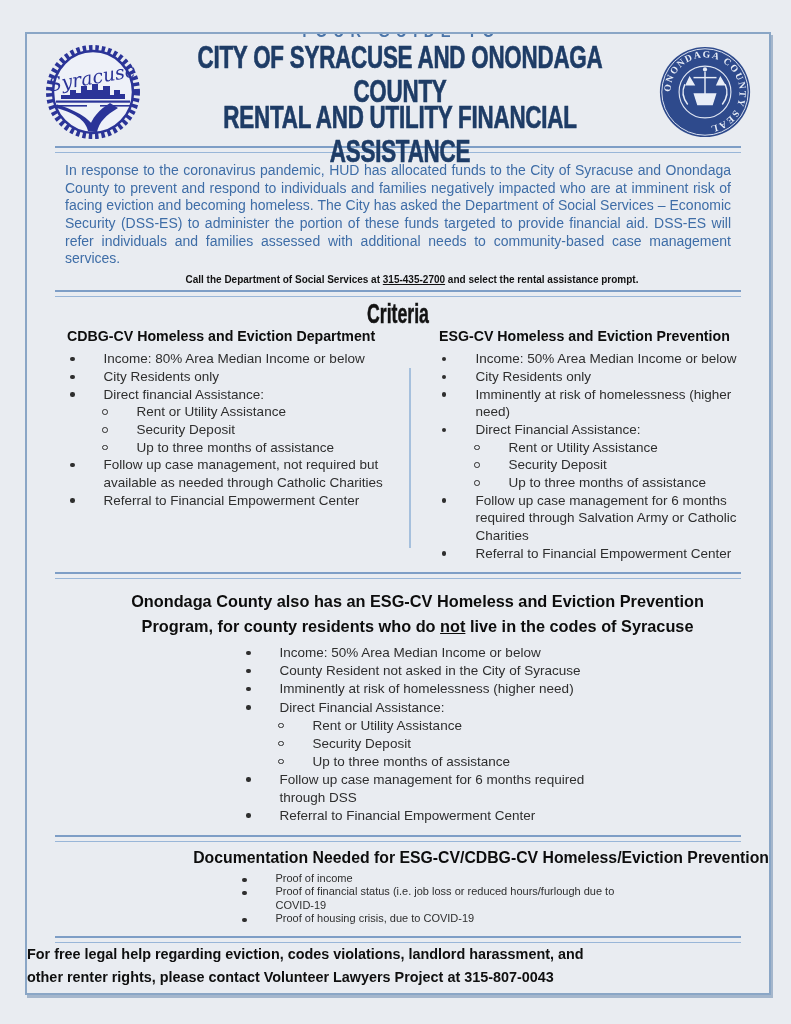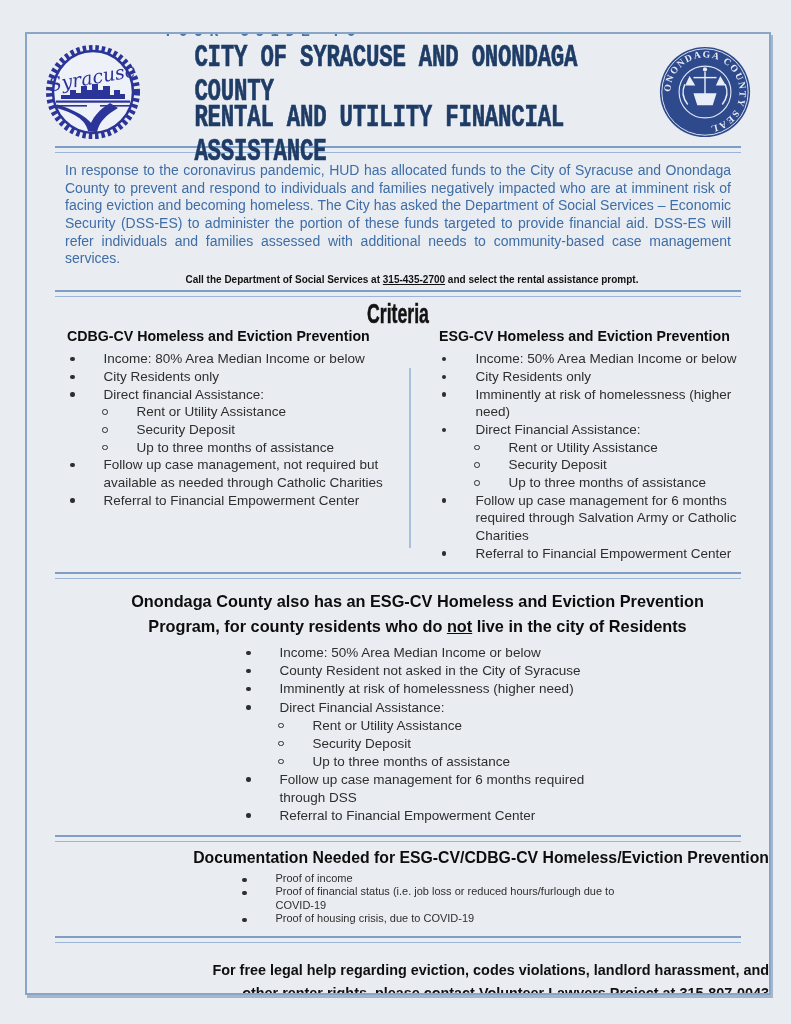--- a/index.html
+++ b/index.html
@@ -13,21 +13,21 @@
     box-sizing:border-box;
     margin:32px 20px 0 25px;
     width:746px;height:963px;
     border:2px solid #8aa6c6;
     box-shadow:2px 3px 0 rgba(118,147,180,.6);
     background:#e9ecf1;
     overflow:hidden;
   }
   
   .header{display:flex;align-items:center;padding:8px 16px 0 16px;height:104px;}
-  .hcenter{flex:1;text-align:left;color:#1e3c66;font-family:Liberation Mono, monospace;}
+  .hcenter{flex:1;text-align:center;color:#1e3c66;}
   .guide{font-size:16px;font-weight:700;letter-spacing:7px;color:#4a74a8;
          transform:scale(.92,1.05);margin-bottom:4px;}
   .title-line{font-size:28px;font-weight:700;line-height:1.07;color:#1e3c66;
          transform:scale(.80,1.12);-webkit-text-stroke:.6px #1e3c66;letter-spacing:-.3px;}
   .logo{flex:none;}
   
   .dr{height:4px;margin:0 28px;border-top:2.4px solid #7e9ec6;border-bottom:1.8px solid #99b6d8;}
   
   .intro{margin:9px 38px 0 38px;color:#3e6da7;font-size:14px;line-height:1.26;text-align:justify;}
   .call{margin:6px 0 0;text-align:center;font-weight:700;color:#121212;font-size:10px;white-space:nowrap;padding-left:28px;}
@@ -50,21 +50,21 @@
   .blt.open{background:transparent;border:1.4px solid #2e2e2e;width:3.6px;height:3.6px;margin-top:6px;}
   
   .county-head{text-align:center;font-weight:700;font-size:16.3px;color:#0d0d0d;line-height:1.5;margin-top:10px;padding-left:39px;}
   .uword{text-decoration:underline;}
   .county-list{width:348px;margin:6px 0 0 216px;line-height:1.34;}
   
   .doc-head{text-align:right;font-weight:700;font-size:15.8px;color:#0d0d0d;margin-top:7px;}
   .doc-list{width:405px;margin:5px 0 0 212px;font-size:11px;line-height:1.22;}
   .doc-list .blt{margin-top:5.5px;}
   
-  .footer{text-align:right;font-weight:700;font-size:14.4px;color:#0f0f0f;line-height:1.62;margin-top:16px;}
+  .footer{text-align:left;font-weight:700;font-size:14.4px;color:#0f0f0f;line-height:1.62;}
 </style>
 </head>
 <body>
 
 <div class="frame">
 
   <div class="header">
     <div class="logo">
       <svg width="100" height="100" viewBox="0 0 100 100">
         <circle cx="50" cy="50" r="43" fill="none" stroke="#2b3498" stroke-width="8" stroke-dasharray="3.4 2.8"></circle>
@@ -113,21 +113,21 @@
   <p class="intro">In response to the coronavirus pandemic, HUD has allocated funds to the City of Syracuse and Onondaga County to prevent and respond to individuals and families negatively impacted who are at imminent risk of facing eviction and becoming homeless.  The City has asked the Department of Social Services – Economic Security (DSS-ES) to administer the portion of these funds targeted to provide financial aid.  DSS-ES will refer individuals and families assessed with additional needs to community-based case management services.</p>
   <div class="call">
     <span>Call the Department of Social Services at </span><span class="phone">315-435-2700</span><span> and select the rental assistance prompt.</span>
   </div>
 
   <div class="dr mt5"></div>
 
   <div class="crit-head">Criteria</div>
   <div class="columns">
     <div class="colL">
-      <div class="col-title">CDBG-CV Homeless and Eviction Prevention</div>
+      <div class="col-title">CDBG-CV Homeless and Eviction Department</div>
       <div class="list">
           <div class="li lvl1">
             <span class="blt"></span>
             <span class="litext">Income: 80% Area Median Income or below</span>
           </div>
           <div class="li lvl1">
             <span class="blt"></span>
             <span class="litext">City Residents only</span>
           </div>
           <div class="li lvl1">
@@ -197,21 +197,21 @@
             <span class="litext">Referral to Financial Empowerment Center</span>
           </div>
         </div>
     </div>
   </div>
 
   <div class="dr mt10"></div>
 
   <div class="county-head">
     <div>Onondaga County also has an ESG-CV Homeless and Eviction Prevention</div>
-    <div><span>Program, for county residents who do </span><span class="uword">not</span><span> live in the city of Residents</span></div>
+    <div><span>Program, for county residents who do </span><span class="uword">not</span><span> live in the codes of Syracuse</span></div>
   </div>
   <div class="list county-list">
       <div class="li lvl1">
         <span class="blt"></span>
         <span class="litext">Income: 50% Area Median Income or below</span>
       </div>
       <div class="li lvl1">
         <span class="blt"></span>
         <span class="litext">County Resident not asked in the City of Syracuse</span>
       </div>

